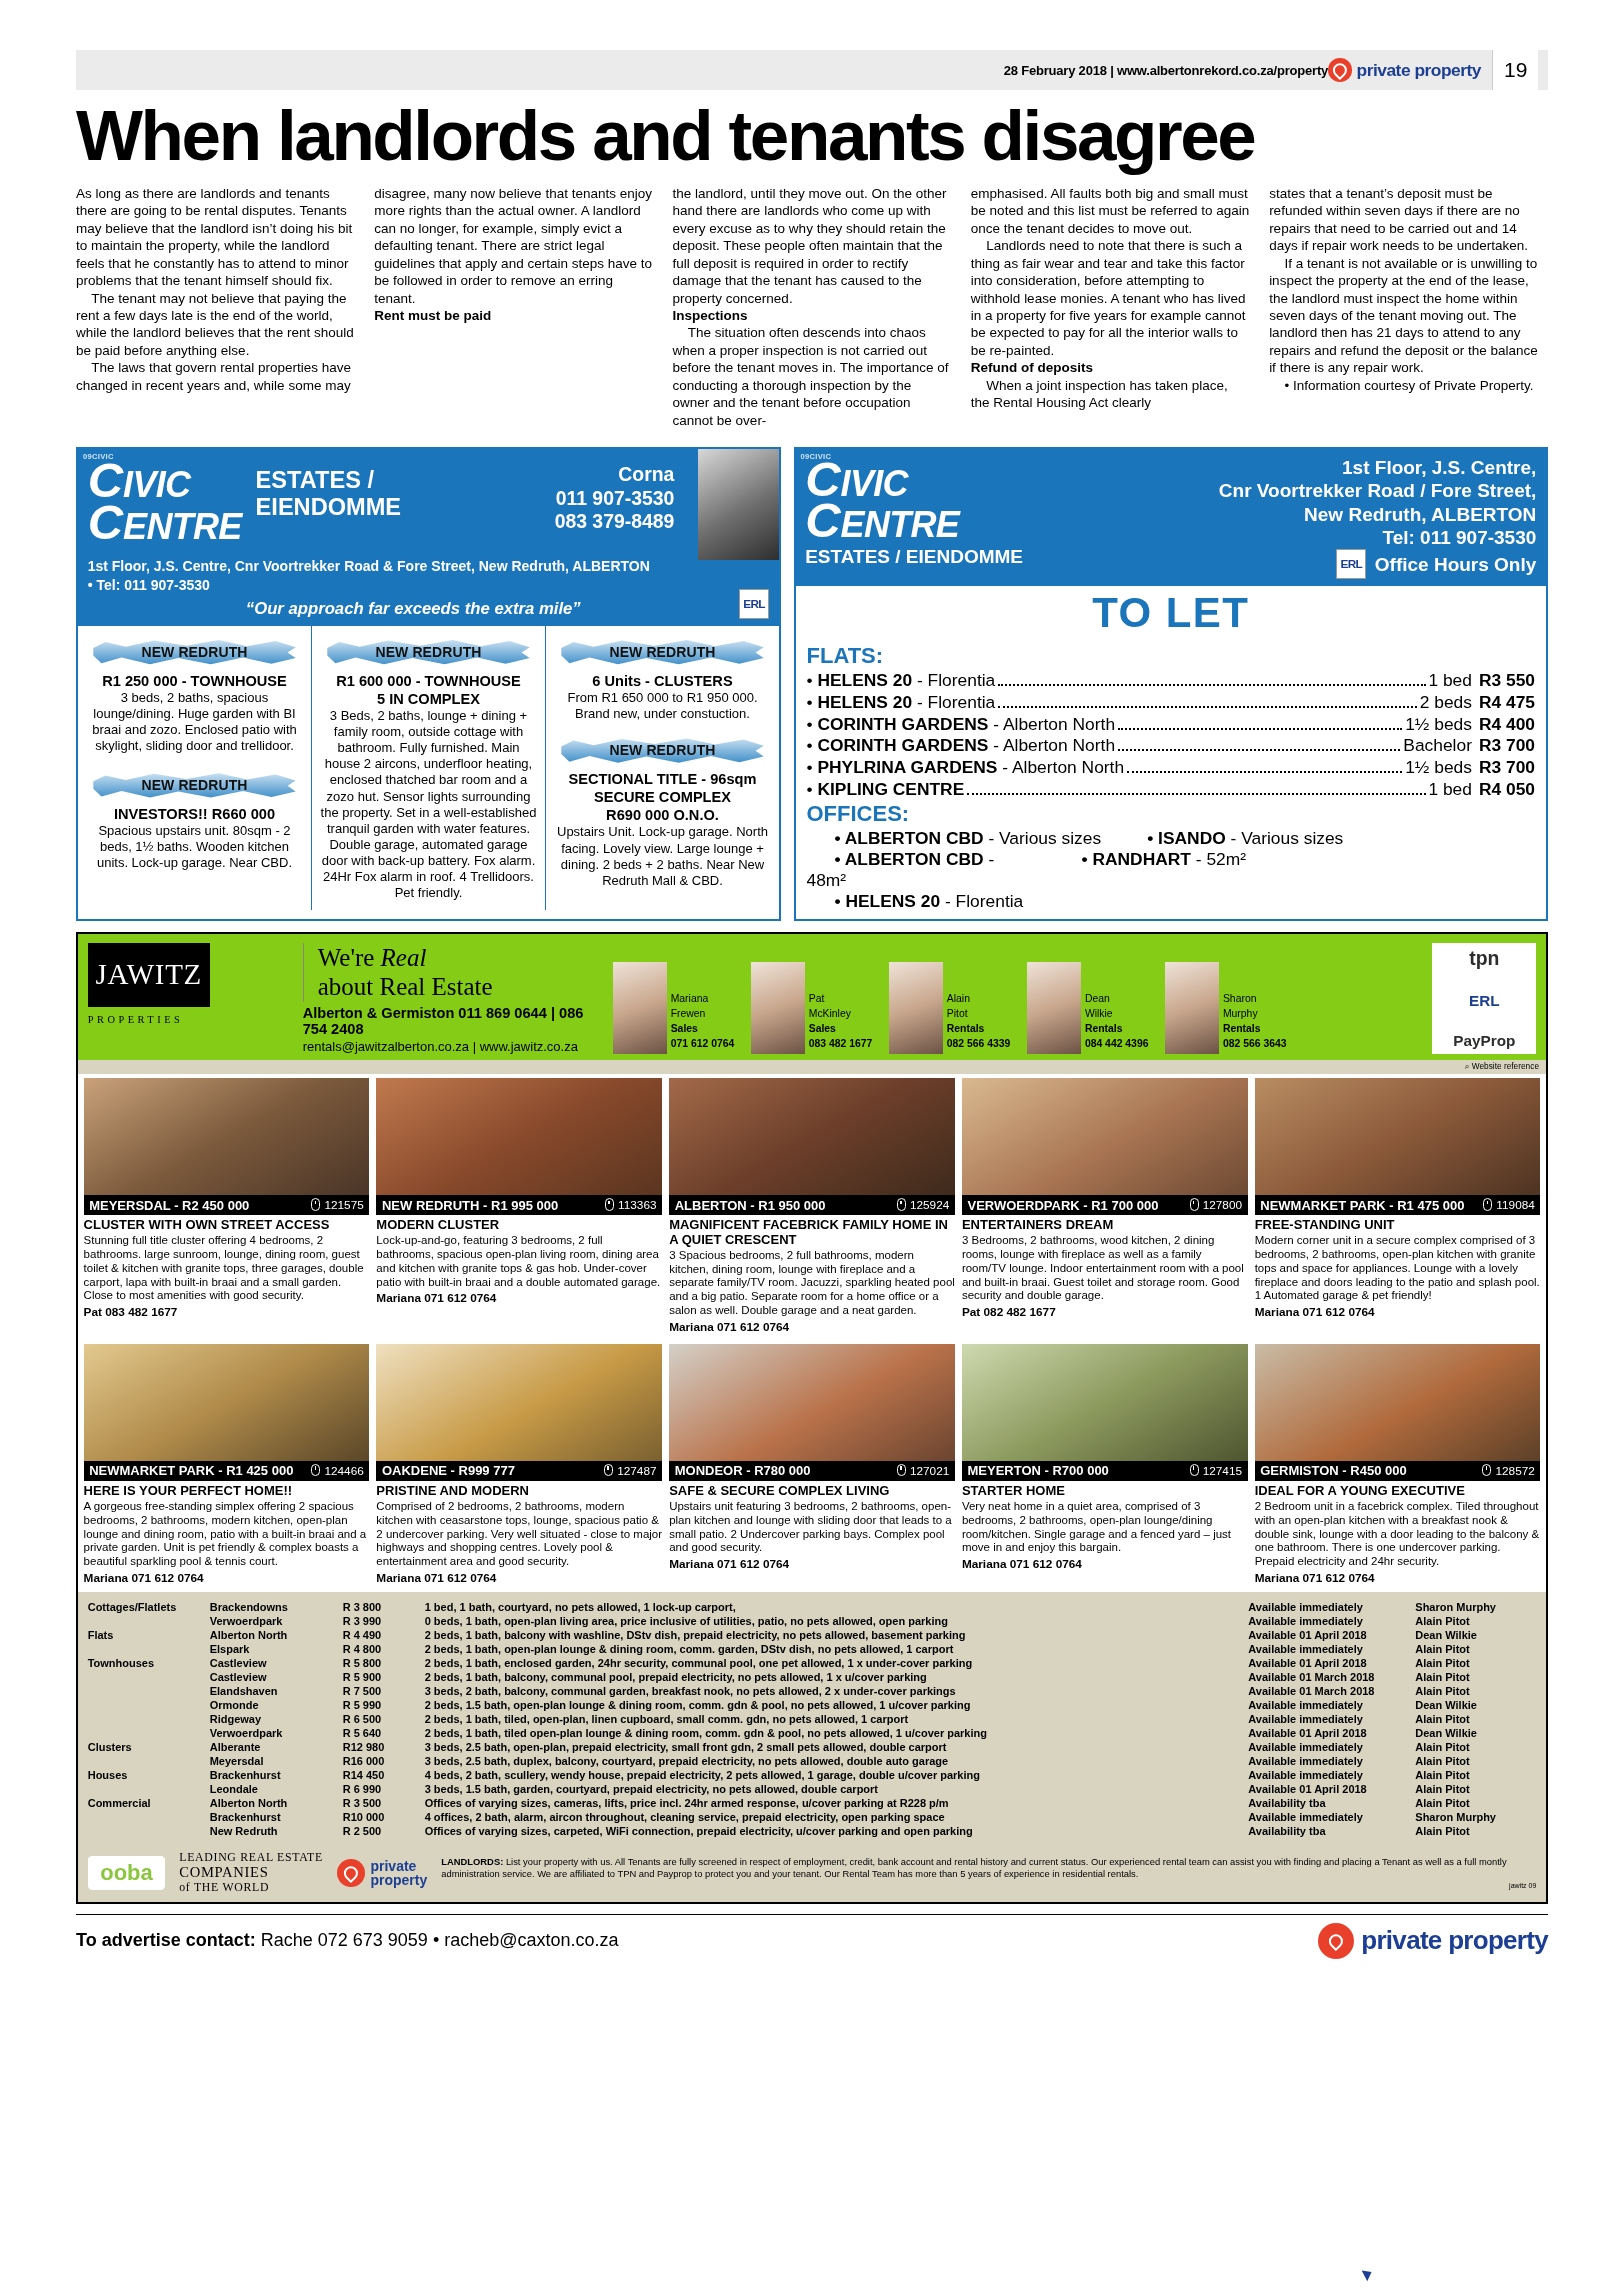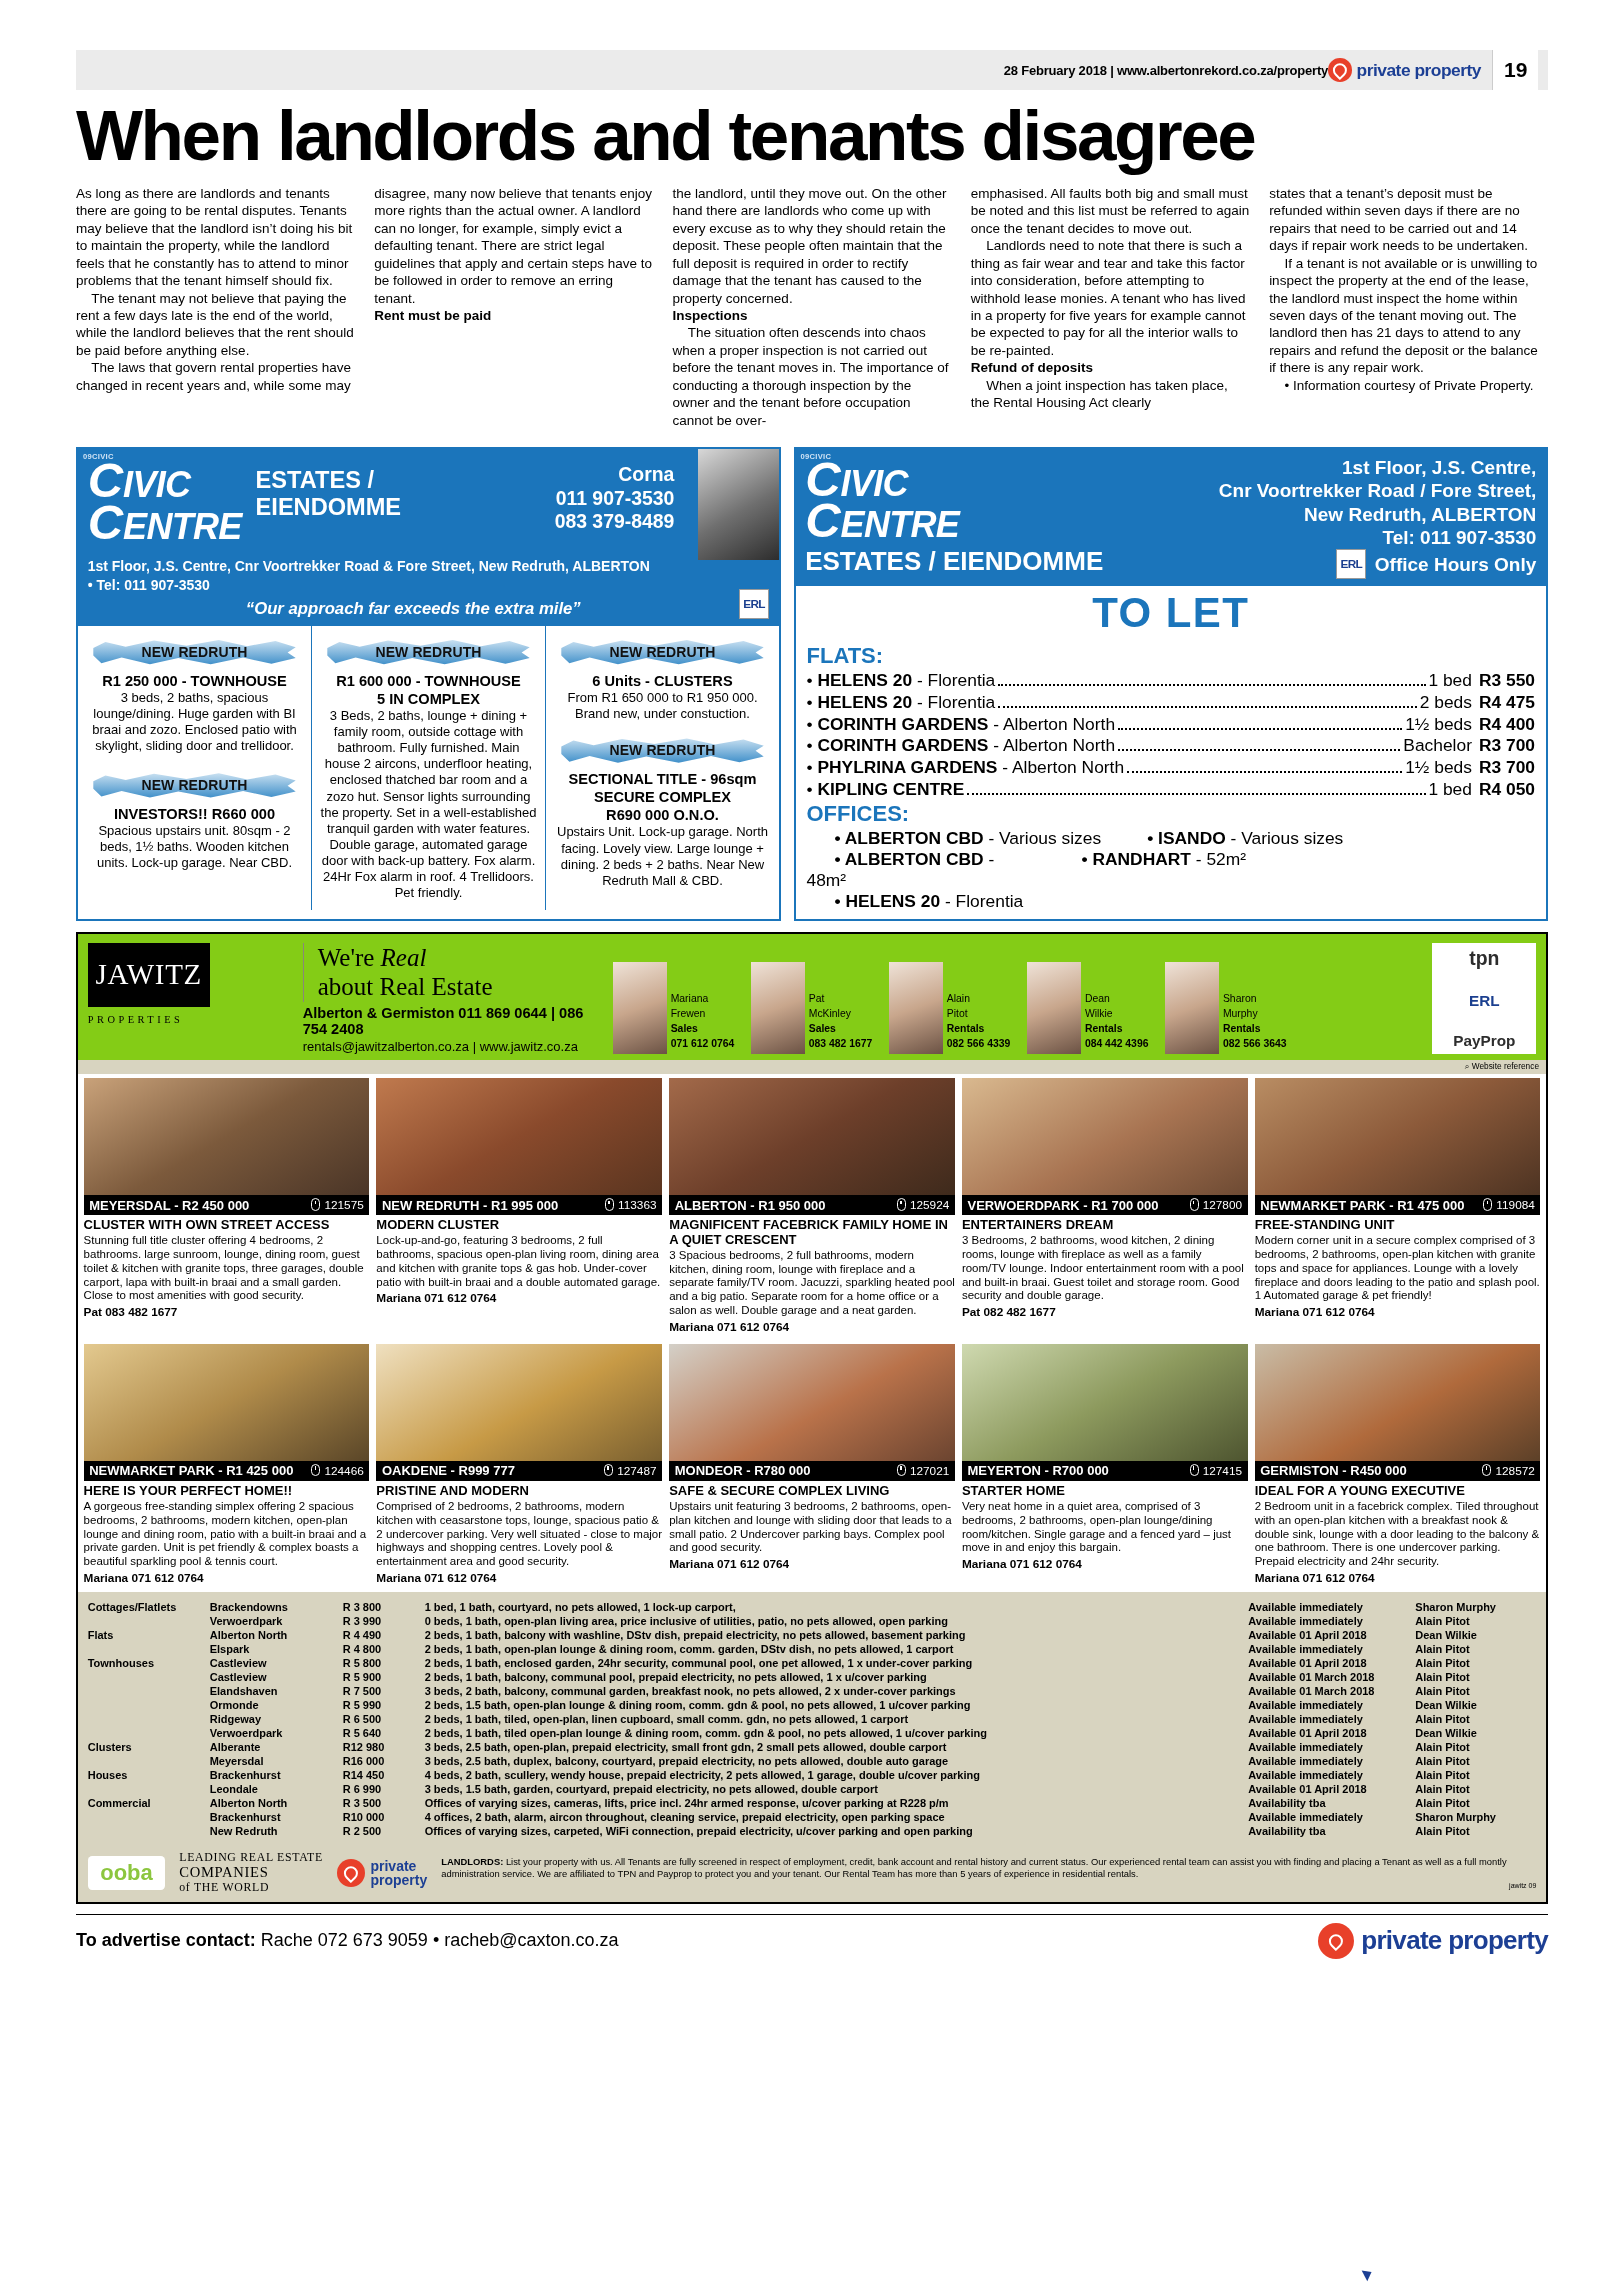--- a/index.html
+++ b/index.html
@@ -26,21 +26,21 @@
     width:23.6px;height:23.6px;border-radius:50%;background:#e8402a;position:relative;
     display:flex;align-items:center;justify-content:center;
   }
   .pp-mark::after{
     content:"";width:10.4px;height:10.4px;border:2.1px solid #fff;border-radius:50% 50% 50% 0;
     transform:rotate(-45deg);
   }
   .pp-word{font-size:17.4px;font-weight:bold;color:#1c3f94;letter-spacing:-0.5px;}
   .page-no {
     background:#fff;border-left:0.7px solid #ccc;height:100%;display:flex;align-items:center;
-    padding:0 11px;font-size:21px;font-weight:bold;
+    padding:0 11px;font-size:21px;font-weight:normal;
   }
 
   h1.headline {
     font-size:71px; line-height:1.0; font-weight:bold; letter-spacing:-2.4px;
     margin:9.7px 0 14px 0; white-space:nowrap;
   }
 
   
   .article { display:flex; gap:19.4px; }
   .col { flex:1; font-size:13.5px; line-height:1.295; text-align:left; }
@@ -288,21 +288,21 @@
 
     <div class="civic-box civic-right">
       <div class="civic-head">
         <div class="civic-tag">09CIVIC</div>
         <div style="display:flex;">
           <div style="flex:0 0 auto;">
             <div class="civic-logo" style="margin-top:2.8px;">
               <div><span class="big">C</span><span class="l1">IVIC</span></div>
               <div><span class="big">C</span><span class="l2">ENTRE</span></div>
             </div>
-            <div style="font-size:26px;font-weight:bold;margin-top:4.2px;">ESTATES / EIENDOMME</div>
+            <div style="font-size:19px;font-weight:bold;margin-top:4.2px;">ESTATES / EIENDOMME</div>
           </div>
           <div style="margin-left:auto;text-align:right;font-size:19px;font-weight:bold;line-height:1.22;">
             <div>1st Floor, J.S. Centre,</div>
             <div>Cnr  Voortrekker Road / Fore Street,</div>
             <div>New Redruth, ALBERTON</div>
             <div>Tel: 011 907-3530</div>
             <div style="display:flex;align-items:center;justify-content:flex-end;gap:8.3px;">
               <span class="erl-badge">ERL</span>
               <span>Office Hours Only</span>
             </div>

